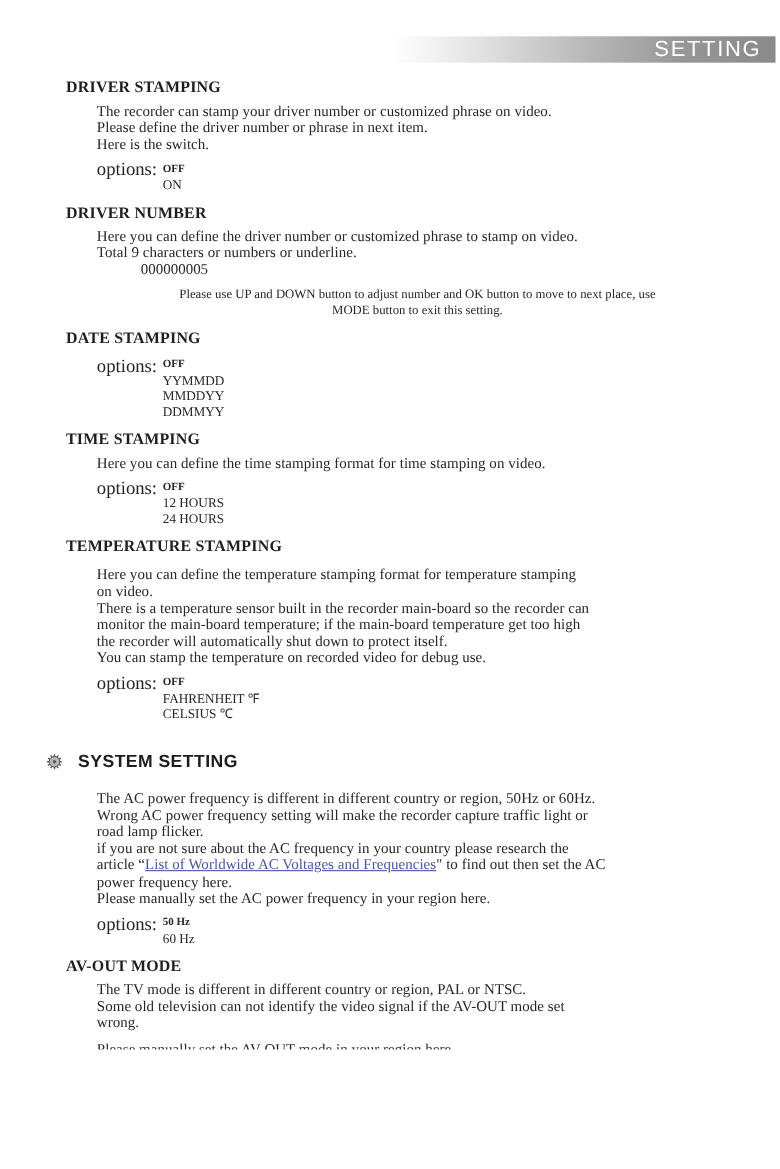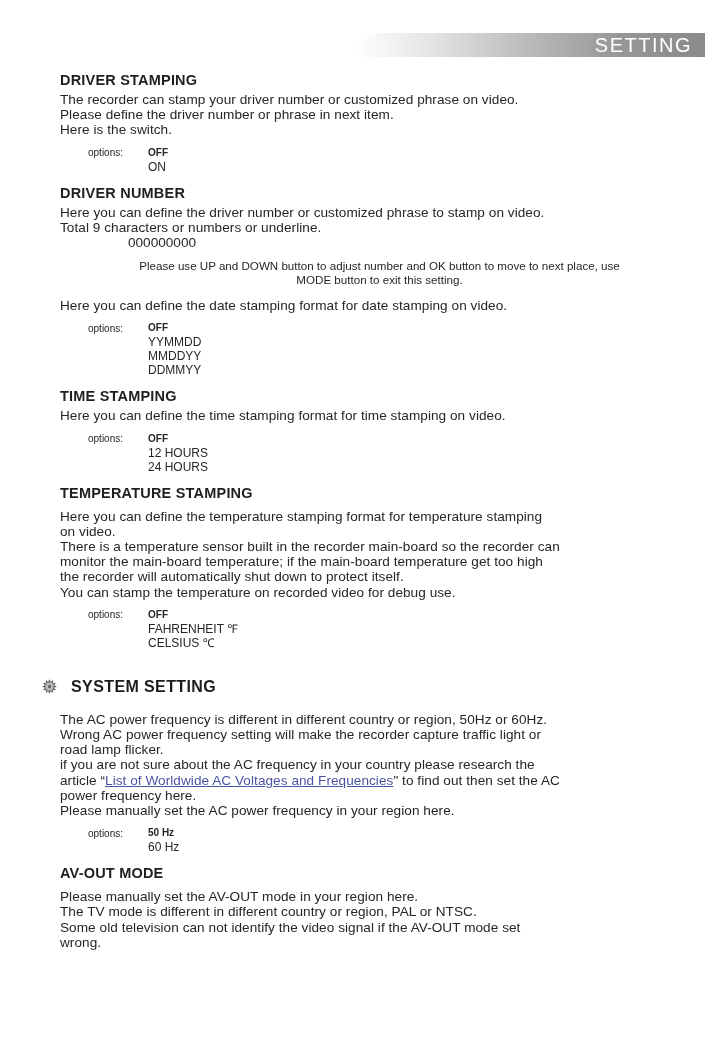--- a/index.html
+++ b/index.html
@@ -7,29 +7,29 @@
     font-family:"Liberation Sans", sans-serif; color:#262626; }
   .page { position:relative; width:709px; height:954px; overflow:hidden; background:#fff; }
 
   .header-bar { position:absolute; top:33px; right:4px; width:348px; height:24px;
     background:linear-gradient(90deg,#ffffff 0%,#e3e3e3 22%,#b9b9b9 50%,#979797 75%,#8a8a8a 100%);
     display:flex; align-items:center; justify-content:flex-end; padding-right:13px; }
   .header-title { color:#ffffff; font-size:20px; letter-spacing:1.5px; font-weight:400; }
 
   .content { position:absolute; top:72px; left:60px; right:38px; }
 
-  .section { margin-bottom:11px; }
+  .section { margin-bottom:11px;font-family:Liberation Serif, serif; }
   .section-title { font-size:14.5px; font-weight:bold; color:#1f1f1f; letter-spacing:.2px; margin-bottom:4px; }
-  .body-text { font-size:13.6px; line-height:15.2px; white-space:pre-line; letter-spacing:.05px; }
+  .body-text { margin-left:28px; font-size:13.6px; line-height:15.2px; white-space:pre-line; letter-spacing:.05px; }
   .para-gap { margin-top:8px; }
   .value-line { margin-left:68px; font-size:13.6px; line-height:15.2px; }
   .note-text { margin-left:28px; margin-top:9px; font-size:11.6px; line-height:14px; white-space:pre-line;text-align:center; }
 
   .options-row { display:flex; align-items:flex-start; margin-left:28px; margin-top:8px; }
-  .options-label { flex:0 0 60px; font-size:10px; line-height:14px; padding-top:.5px; }
+  .options-label { flex:0 0 60px; font-size:17px; line-height:14px; padding-top:.5px; }
   .option-default { font-size:10px; font-weight:bold; line-height:14px; }
   .option-others { font-size:12px; line-height:14px; white-space:pre-line; }
 
   .group-heading { display:flex; align-items:center; gap:14px; margin:28px 0 16px -18px; }
   .group-title { font-size:16px; font-weight:bold; color:#1c1c1c; letter-spacing:.4px; }
   .gear { width:15px; height:15px; display:block; }
 
   .link { color:#4a55a2; text-decoration:underline; cursor:pointer; }
 
   .page-number { position:absolute; top:1008px; right:47px; font-size:12.5px; color:#8b5cf6; }
@@ -56,27 +56,27 @@
           <div class="option-default">OFF</div>
           <div class="option-others">ON</div>
         </div>
       </div>
     </section>
 
     <section class="section">
       <h3 class="section-title">DRIVER NUMBER</h3>
       <div class="body-text">Here you can define the driver number or customized phrase to stamp on video.
 Total 9 characters or numbers or underline.</div>
-      <div class="value-line">000000000</div>
+      <div class="value-line">000000005</div>
       <div class="note-text">Please use UP and DOWN button to adjust number and OK button to move to next place, use
 MODE button to exit this setting.</div>
     </section>
 
     <section class="section">
-      <div class="body-text">Here you can define the date stamping format for date stamping on video.</div>
+      <h3 class="section-title">DATE STAMPING</h3>
       <div class="options-row">
         <span class="options-label">options:</span>
         <div>
           <div class="option-default">OFF</div>
           <div class="option-others">YYMMDD
 MMDDYY
 DDMMYY</div>
         </div>
       </div>
     </section>
@@ -146,24 +146,24 @@
         <span class="options-label">options:</span>
         <div>
           <div class="option-default">50 Hz</div>
           <div class="option-others">60 Hz</div>
         </div>
       </div>
     </section>
 
     <section class="section">
       <h3 class="section-title">AV-OUT MODE</h3>
-      <div class="body-text para-gap">Please manually set the AV-OUT mode in your region here.</div>
       <div class="body-text">The TV mode is different in different country or region, PAL or NTSC.
 Some old television can not identify the video signal if the AV-OUT mode set
 wrong.</div>
+      <div class="body-text para-gap">Please manually set the AV-OUT mode in your region here.</div>
       <div class="options-row">
         <span class="options-label">options:</span>
         <div>
           <div class="option-default">PAL</div>
           <div class="option-others">MODE</div>
         </div>
       </div>
     </section>
 
   </div>

